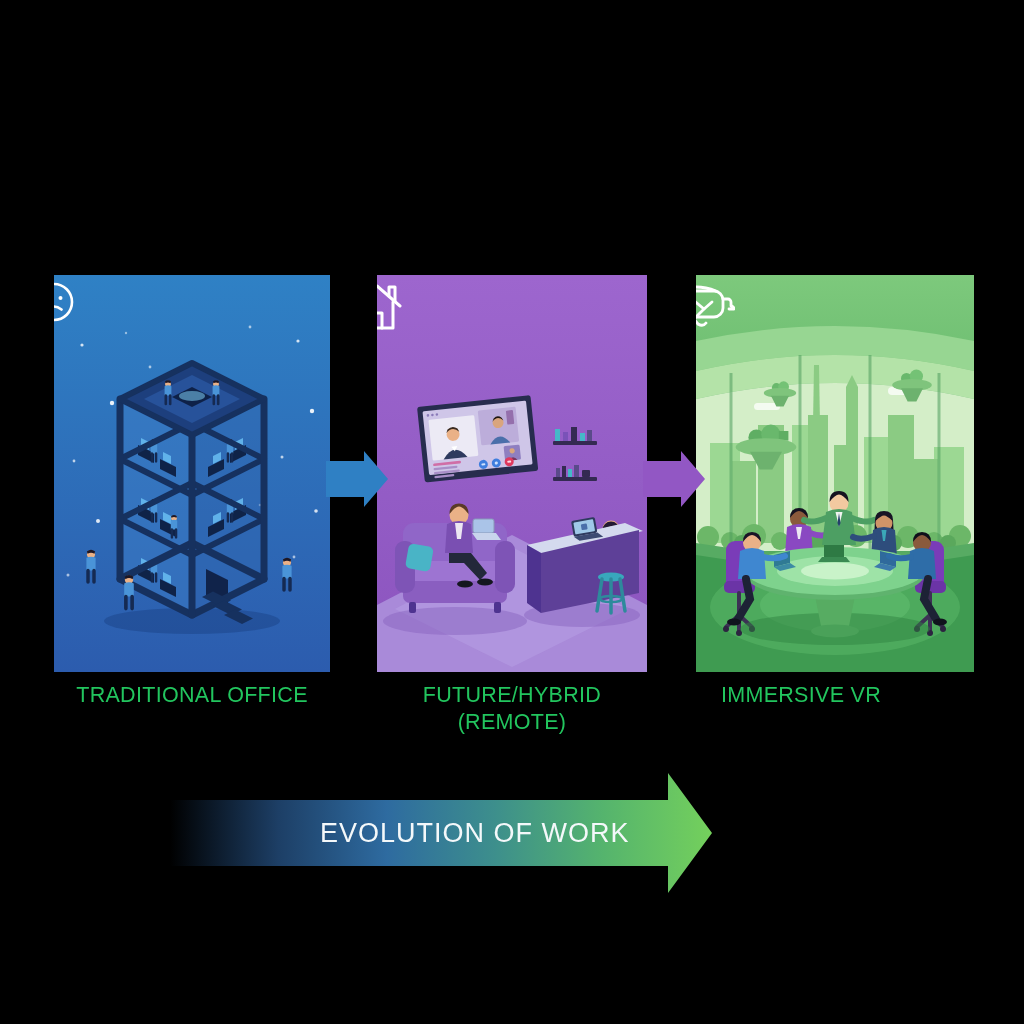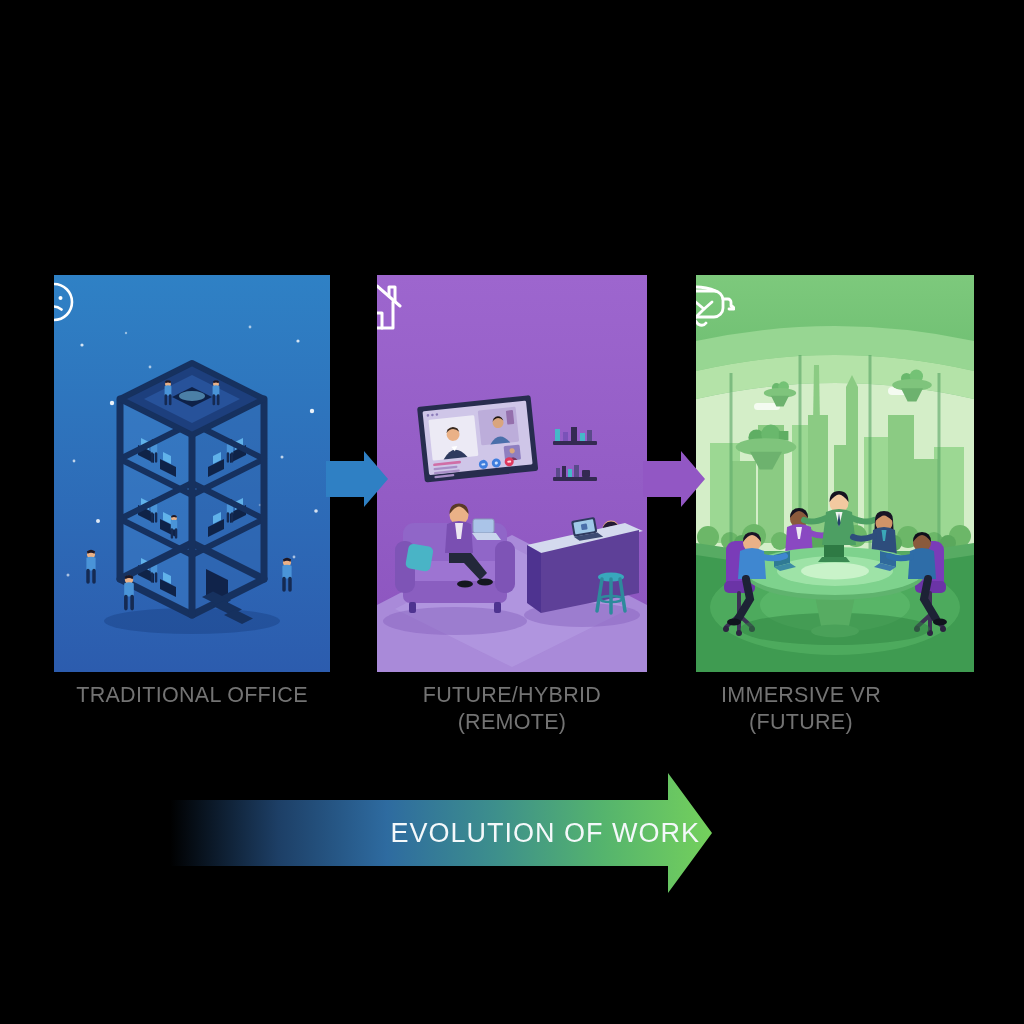--- a/index.html
+++ b/index.html
@@ -4,30 +4,30 @@
 <style>
   html,body{margin:0;padding:0;background:#000;}
   .canvas{position:relative;width:1024px;height:1024px;background:#000;overflow:hidden;
           font-family:"Liberation Sans", sans-serif;}
   .panel{position:absolute;top:275px;height:397px;overflow:hidden;}
   .panel svg{position:absolute;left:0;top:0;}
   #panel-1{left:54px;width:276px;}
   #panel-2{left:377px;width:270px;}
   #panel-3{left:696px;width:278px;}
   .panel-icon{position:absolute;top:18px;left:50%;transform:translateX(-50%);}
-  .caption{position:absolute;top:682px;text-align:center;color:#737373;
+  .caption{position:absolute;top:682px;text-align:center;color:#22c55e;
            font-size:21.5px;line-height:27px;letter-spacing:.3px;font-weight:400;}
   #caption-1{left:54px;width:276px;}
   #caption-2{left:377px;width:270px;}
   #caption-3{left:662px;width:278px;}
   .connector{position:absolute;top:448px;width:64px;height:62px;}
   #connector-1{left:326px;}
   #connector-2{left:643px;}
   .evo-arrow{position:absolute;left:0;top:740px;width:1024px;height:180px;}
-  .evo-label{position:absolute;left:320px;top:818px;width:380px;text-align:right;
+  .evo-label{position:absolute;left:320px;top:818px;width:380px;text-align:left;
              color:#f4f8fa;font-size:27px;letter-spacing:1px;font-weight:400;}
 </style>
 </head>
 <body>
 
 <div class="canvas">
 
   <div class="panel" id="panel-1" style="background: linear-gradient(rgb(47, 129, 197), rgb(44, 92, 174));">
     <svg width="276" height="397" viewBox="0 0 276 397">
       <defs>
@@ -439,21 +439,20 @@
 
   <div class="caption" id="caption-1">
     <div>TRADITIONAL OFFICE</div>
   </div>
   <div class="caption" id="caption-2">
     <div>FUTURE/HYBRID</div>
     <div>(REMOTE)</div>
   </div>
   <div class="caption" id="caption-3">
     <div>IMMERSIVE VR</div>
-    <div>(FUTURE)</div>
   </div>
 
   <svg class="evo-arrow" viewBox="0 0 1024 180">
     <defs>
       <linearGradient id="evoGrad" gradientUnits="userSpaceOnUse" x1="170" y1="0" x2="712" y2="0">
         <stop offset="0" stop-color="#000000"></stop>
         <stop offset=".2" stop-color="#1d3f66"></stop>
         <stop offset=".4" stop-color="#2e6ba0"></stop>
         <stop offset=".6" stop-color="#3d8f8c"></stop>
         <stop offset=".8" stop-color="#55b46d"></stop>

